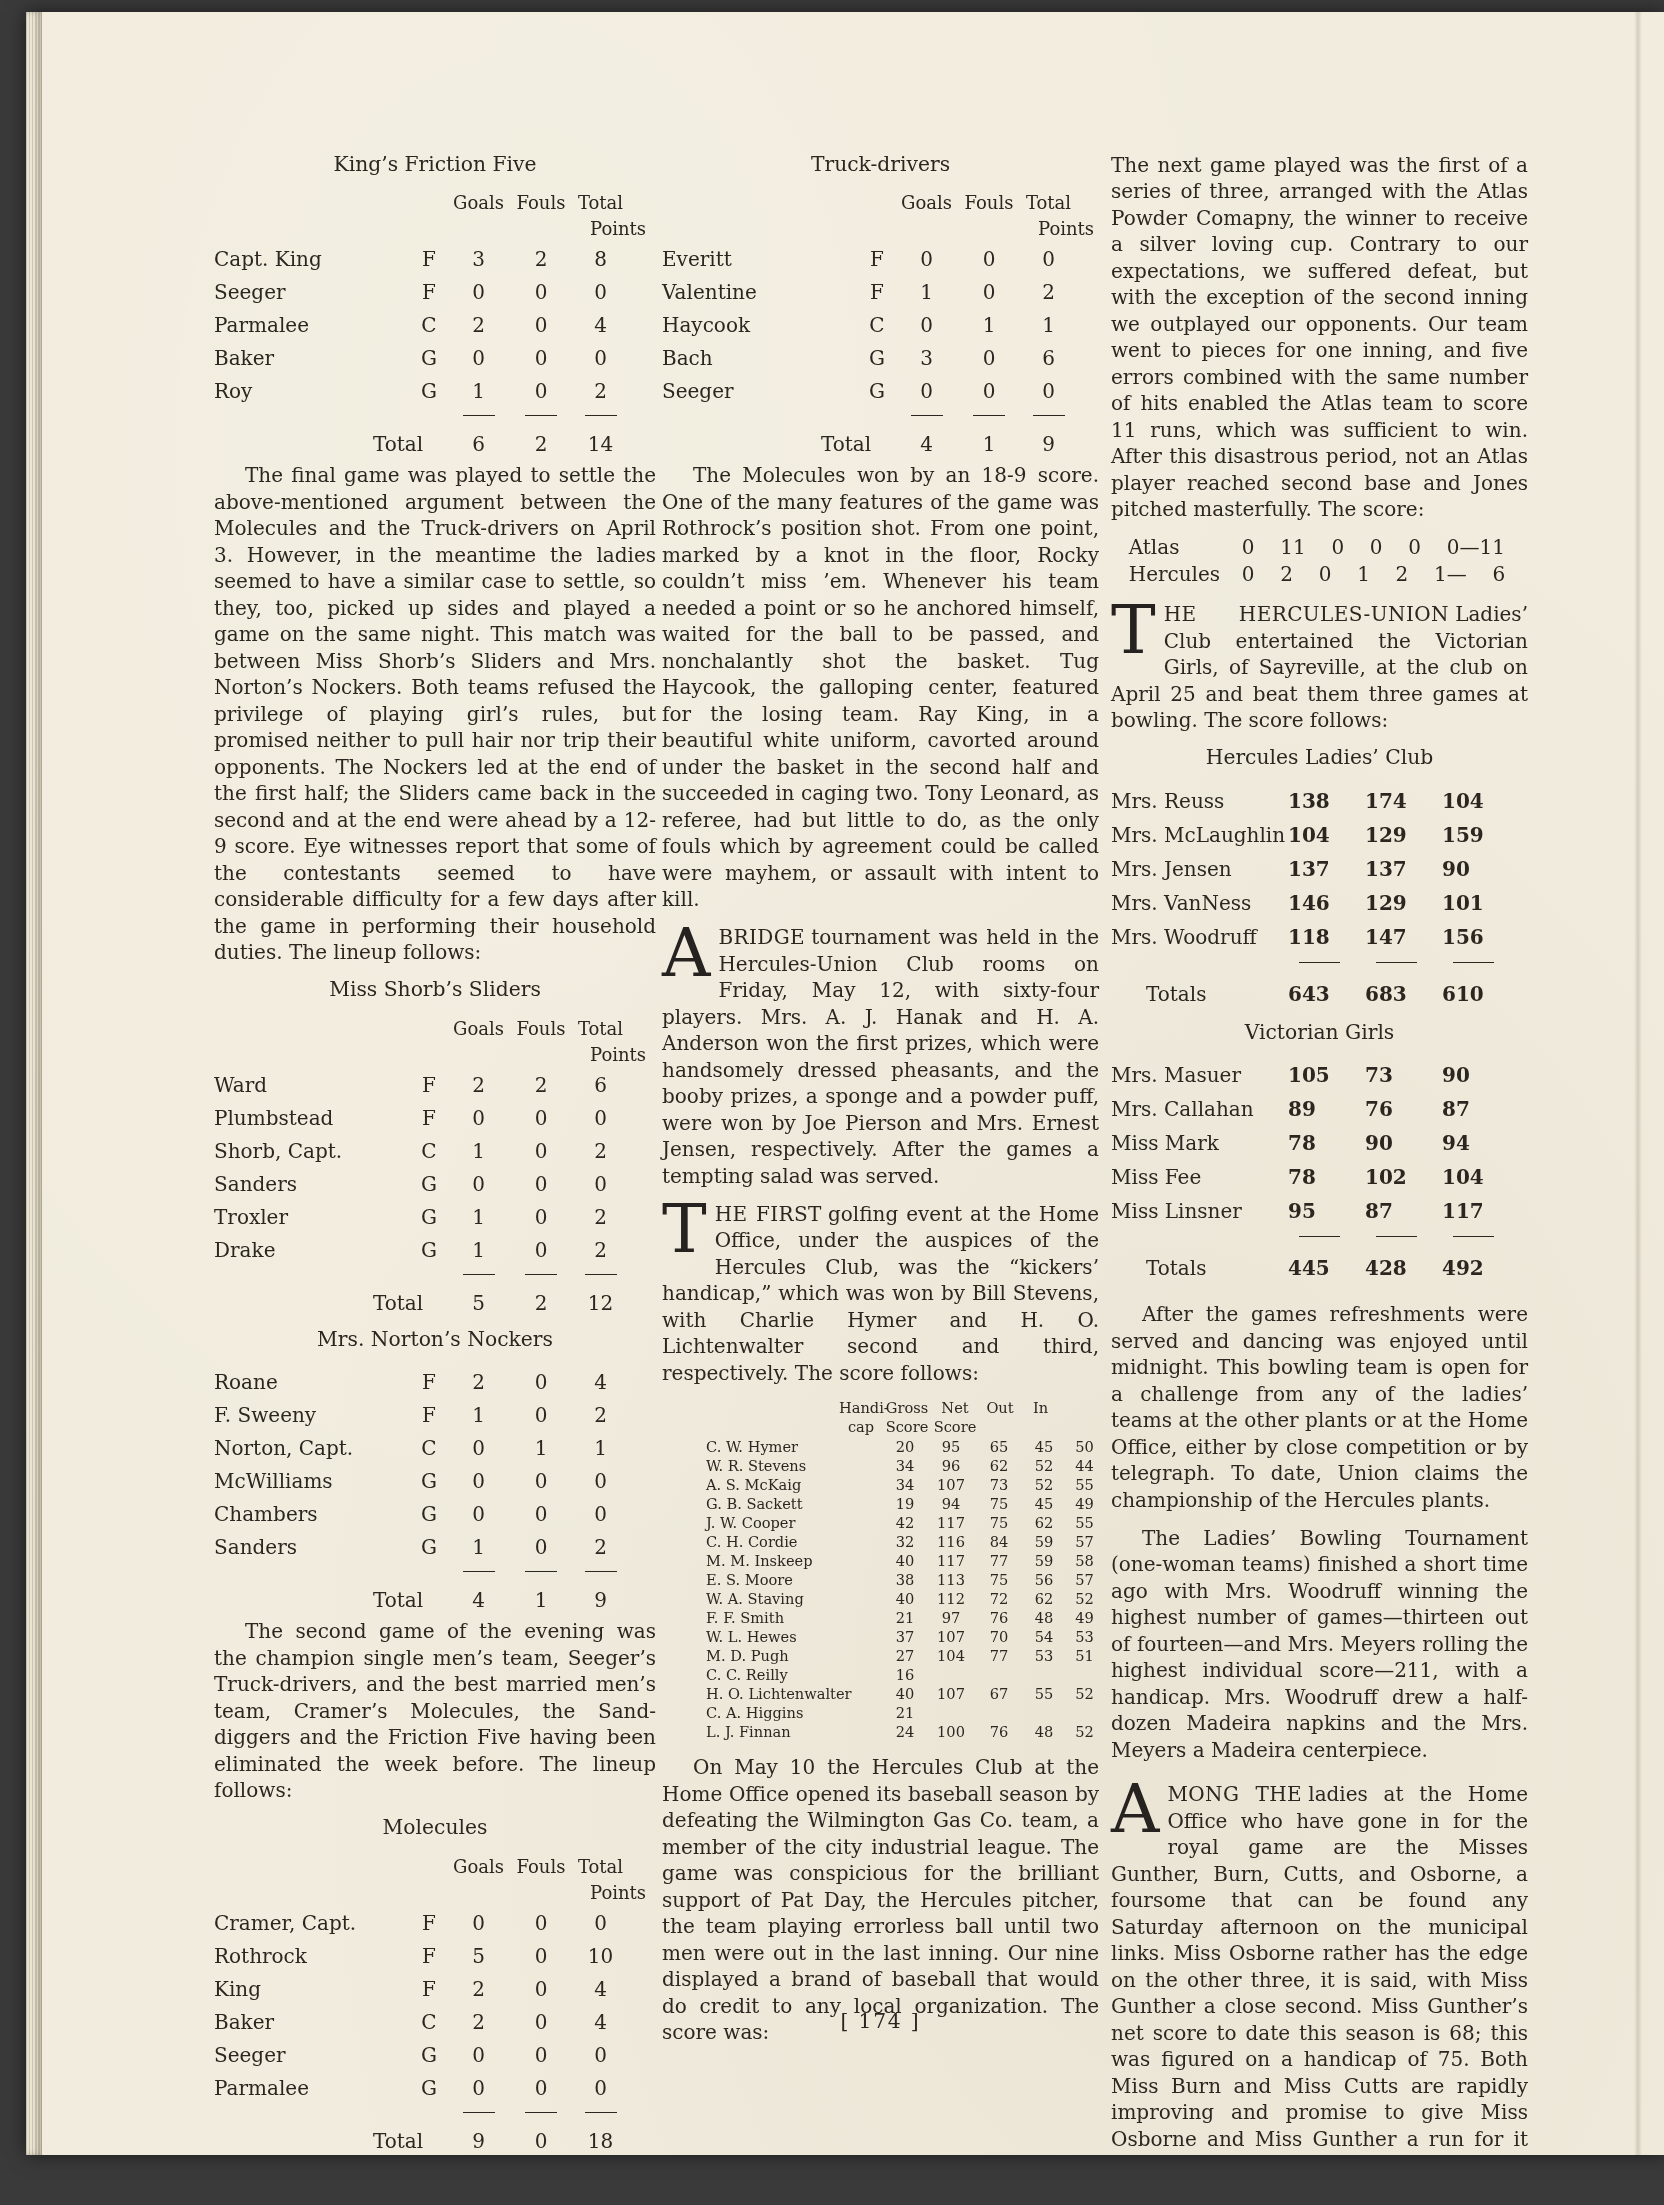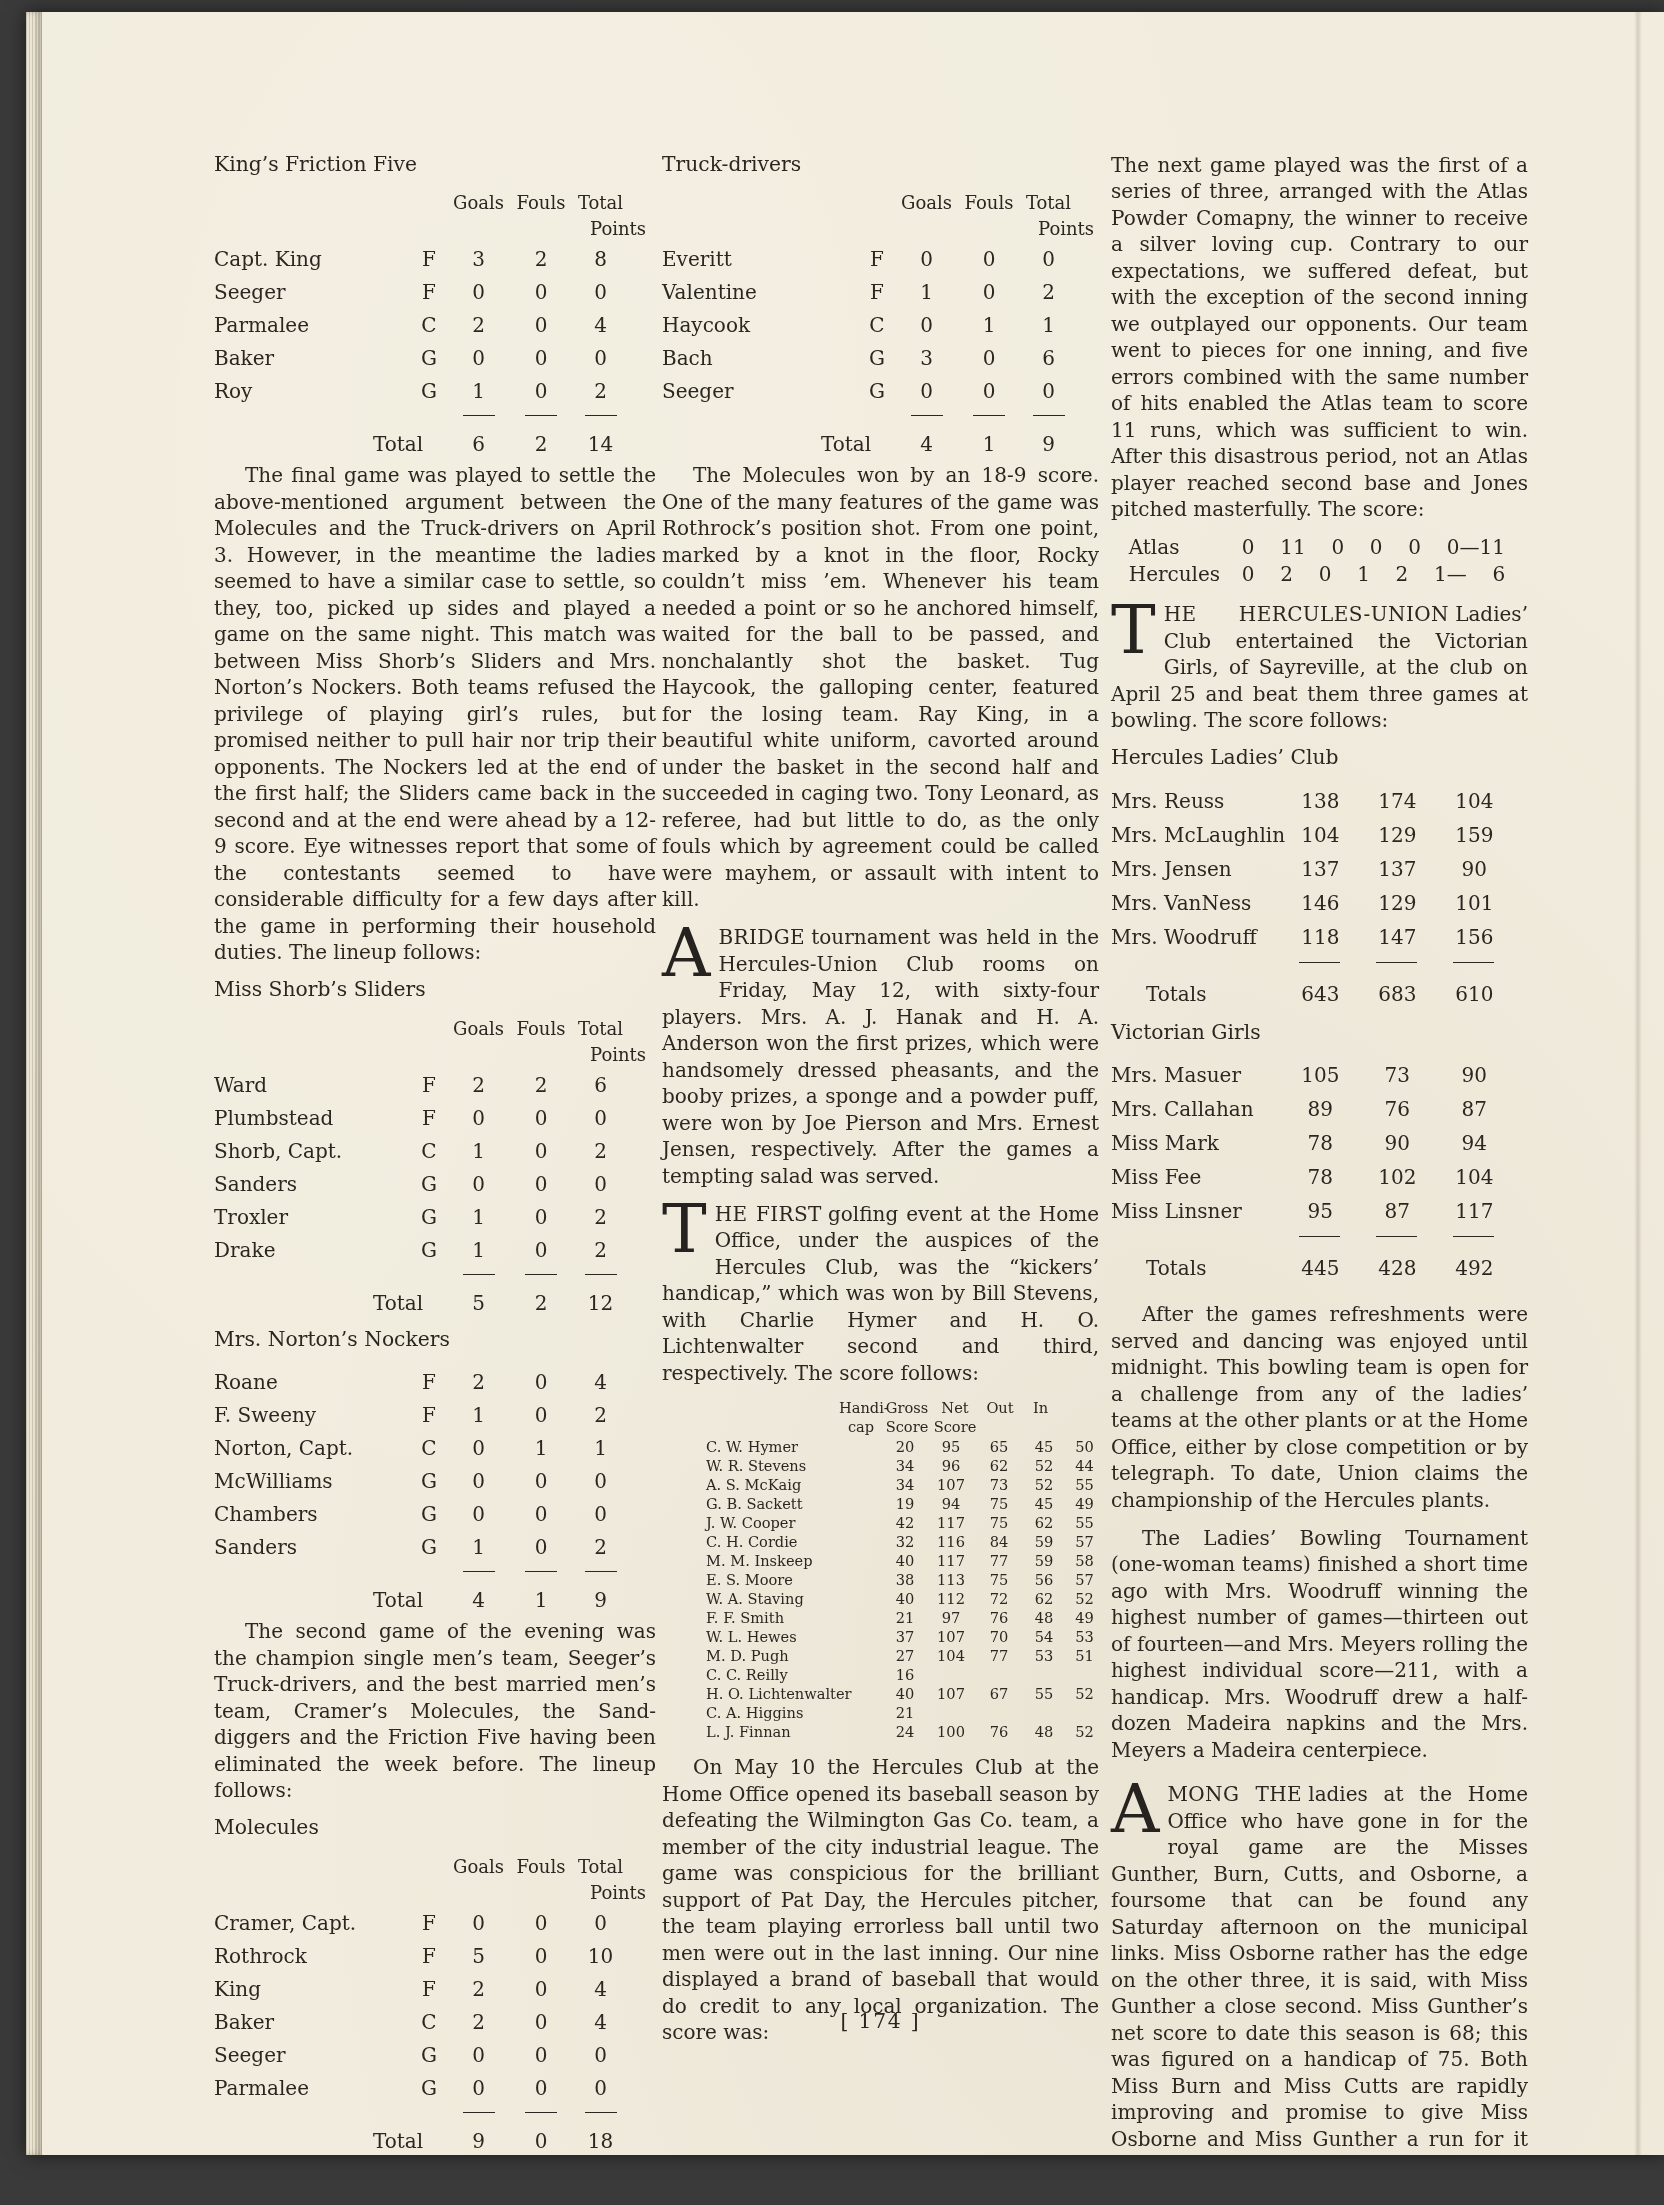--- a/index.html
+++ b/index.html
@@ -16,42 +16,42 @@
          radial-gradient(ellipse at 30% 20%, rgba(255,255,255,.12), rgba(0,0,0,0) 60%),
          radial-gradient(ellipse at 70% 80%, rgba(120,105,80,.06), rgba(0,0,0,0) 55%);}
   .col{position:absolute;top:140px;}
   .col1{left:188px;width:442px;}
   .col2{left:636px;width:437px;}
   .col3{left:1085px;width:417px;}
   p{font-size:20px;line-height:26.5px;text-align:justify;margin:0 0 11.5px;text-indent:31px;}
   p.np{text-indent:0;}
   .dropcap{float:left;font-size:67px;line-height:49px;margin:4.4px 8px 0 0;color:#262220;}
   .lede{margin-right:6.2px;letter-spacing:0.4px;}
-  .tbl-title{font-size:20.3px;line-height:25px;font-weight:normal;margin:6.2px 0 13.3px;}
+  .tbl-title{font-size:20.3px;line-height:25px;font-weight:normal;text-align:center;margin:6.2px 0 13.3px;}
   .first .tbl-title{margin-top:0;}
   
   .bb-row,.bb-hrow{display:grid;grid-template-columns:194px 42px 57px 68px 51px;}
   .bb-hrow{line-height:26.5px;font-size:18px;}
   .bb-row{line-height:33px;font-size:20px;}
   .bb .num{text-align:center;}
   .bb .pos{text-align:center;}
   .bb .points-cell{transform:translateX(15px);}
   .bb-dash{display:grid;grid-template-columns:194px 42px 57px 68px 51px;height:18.6px;}
   .bb-dash i{display:block;width:32px;border-top:1.8px solid #2b2620;margin:7px auto 0;}
   .bb-total{line-height:36px;}
   .bb-total .total-label{padding-left:159px;}
   
   .golf{margin:4.4px 0 13.3px;}
   .golf-row,.golf-hrow{display:grid;grid-template-columns:177px 44px 48px 48px 42px 39px;font-size:14.6px;}
   .golf-hrow{line-height:19.4px;}
   .golf-row{line-height:19px;margin-left:44px;}
   .golf .num{text-align:center;}
   
   .bw-row{display:grid;grid-template-columns:177px 77px 77px 77px;line-height:34px;font-size:20px;}
-  .bw .num{text-align:center;padding-right:12.4px;}
+  .bw .num{text-align:left;padding-right:12.4px;font-weight:bold;}
   .bw-dash{display:grid;grid-template-columns:177px 77px 77px 77px;height:21px;}
   .bw-dash i{display:block;width:41px;border-top:1.8px solid #2b2620;margin:8px 12.4px 0 auto;}
   .bw-total{line-height:39px;}
   .bw-total .total-label{padding-left:35px;}
   
   .score-line{display:flex;font-size:20px;line-height:27px;padding-left:17.7px;}
   .bball .team{width:223px;flex:none;}
   .bball .nums{word-spacing:10.6px;white-space:pre;}
   .atlas .team{width:113px;flex:none;}
   .atlas .nums{word-spacing:19.4px;white-space:pre;}

